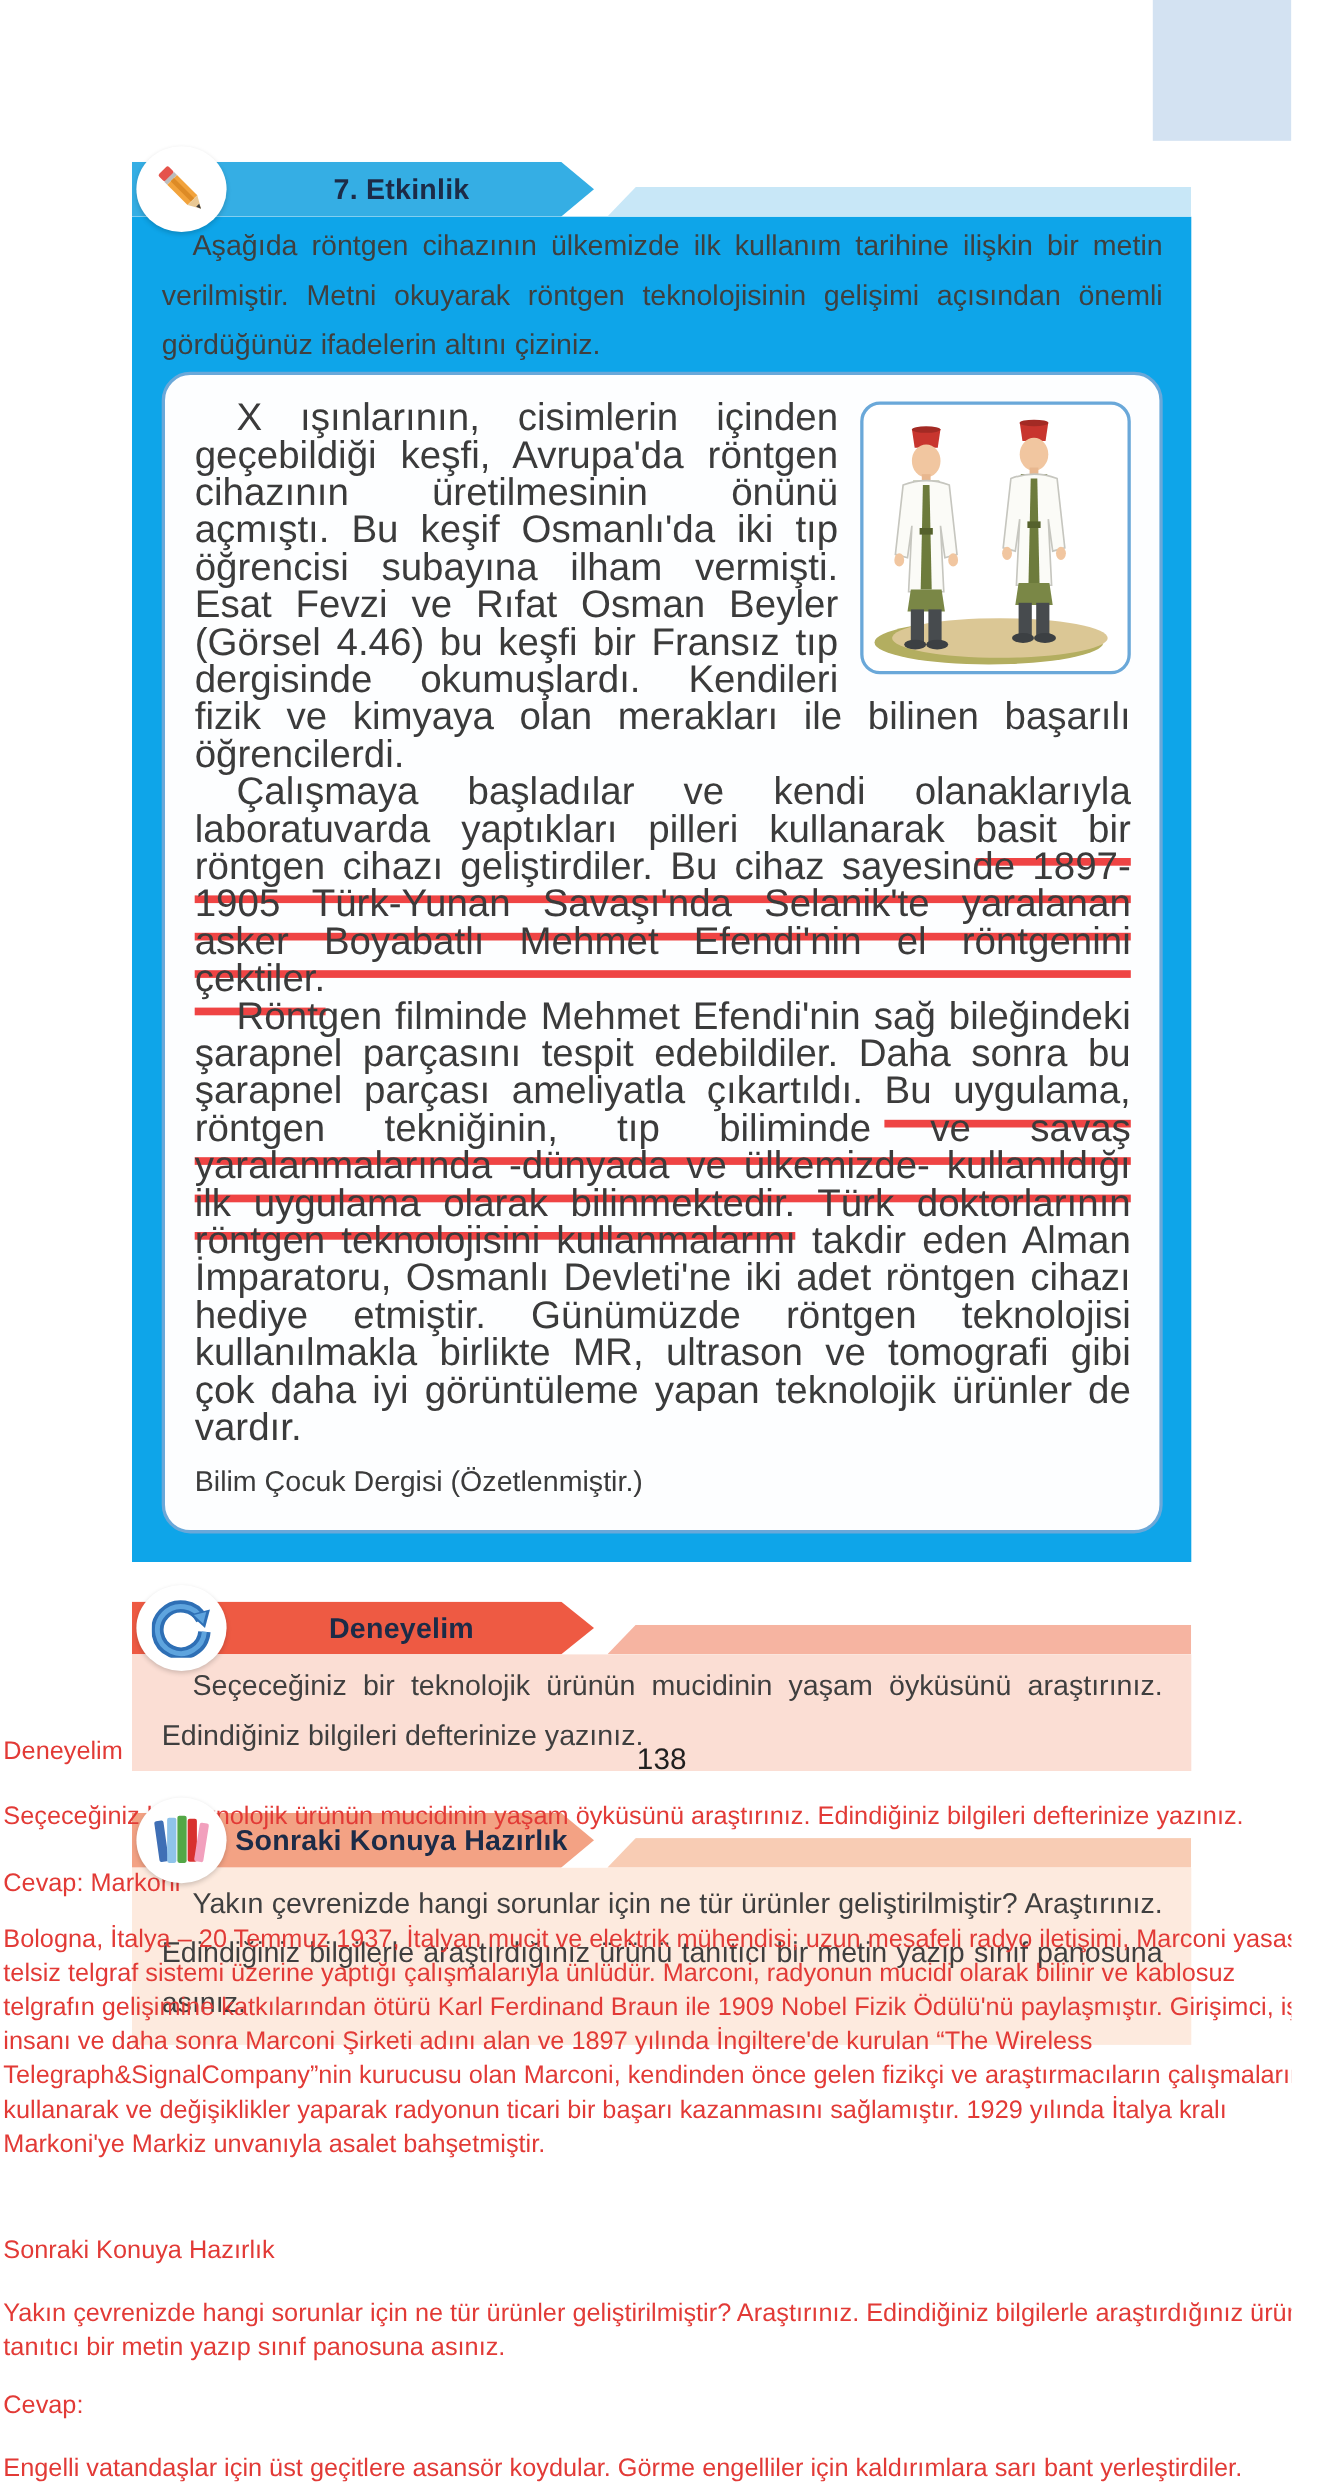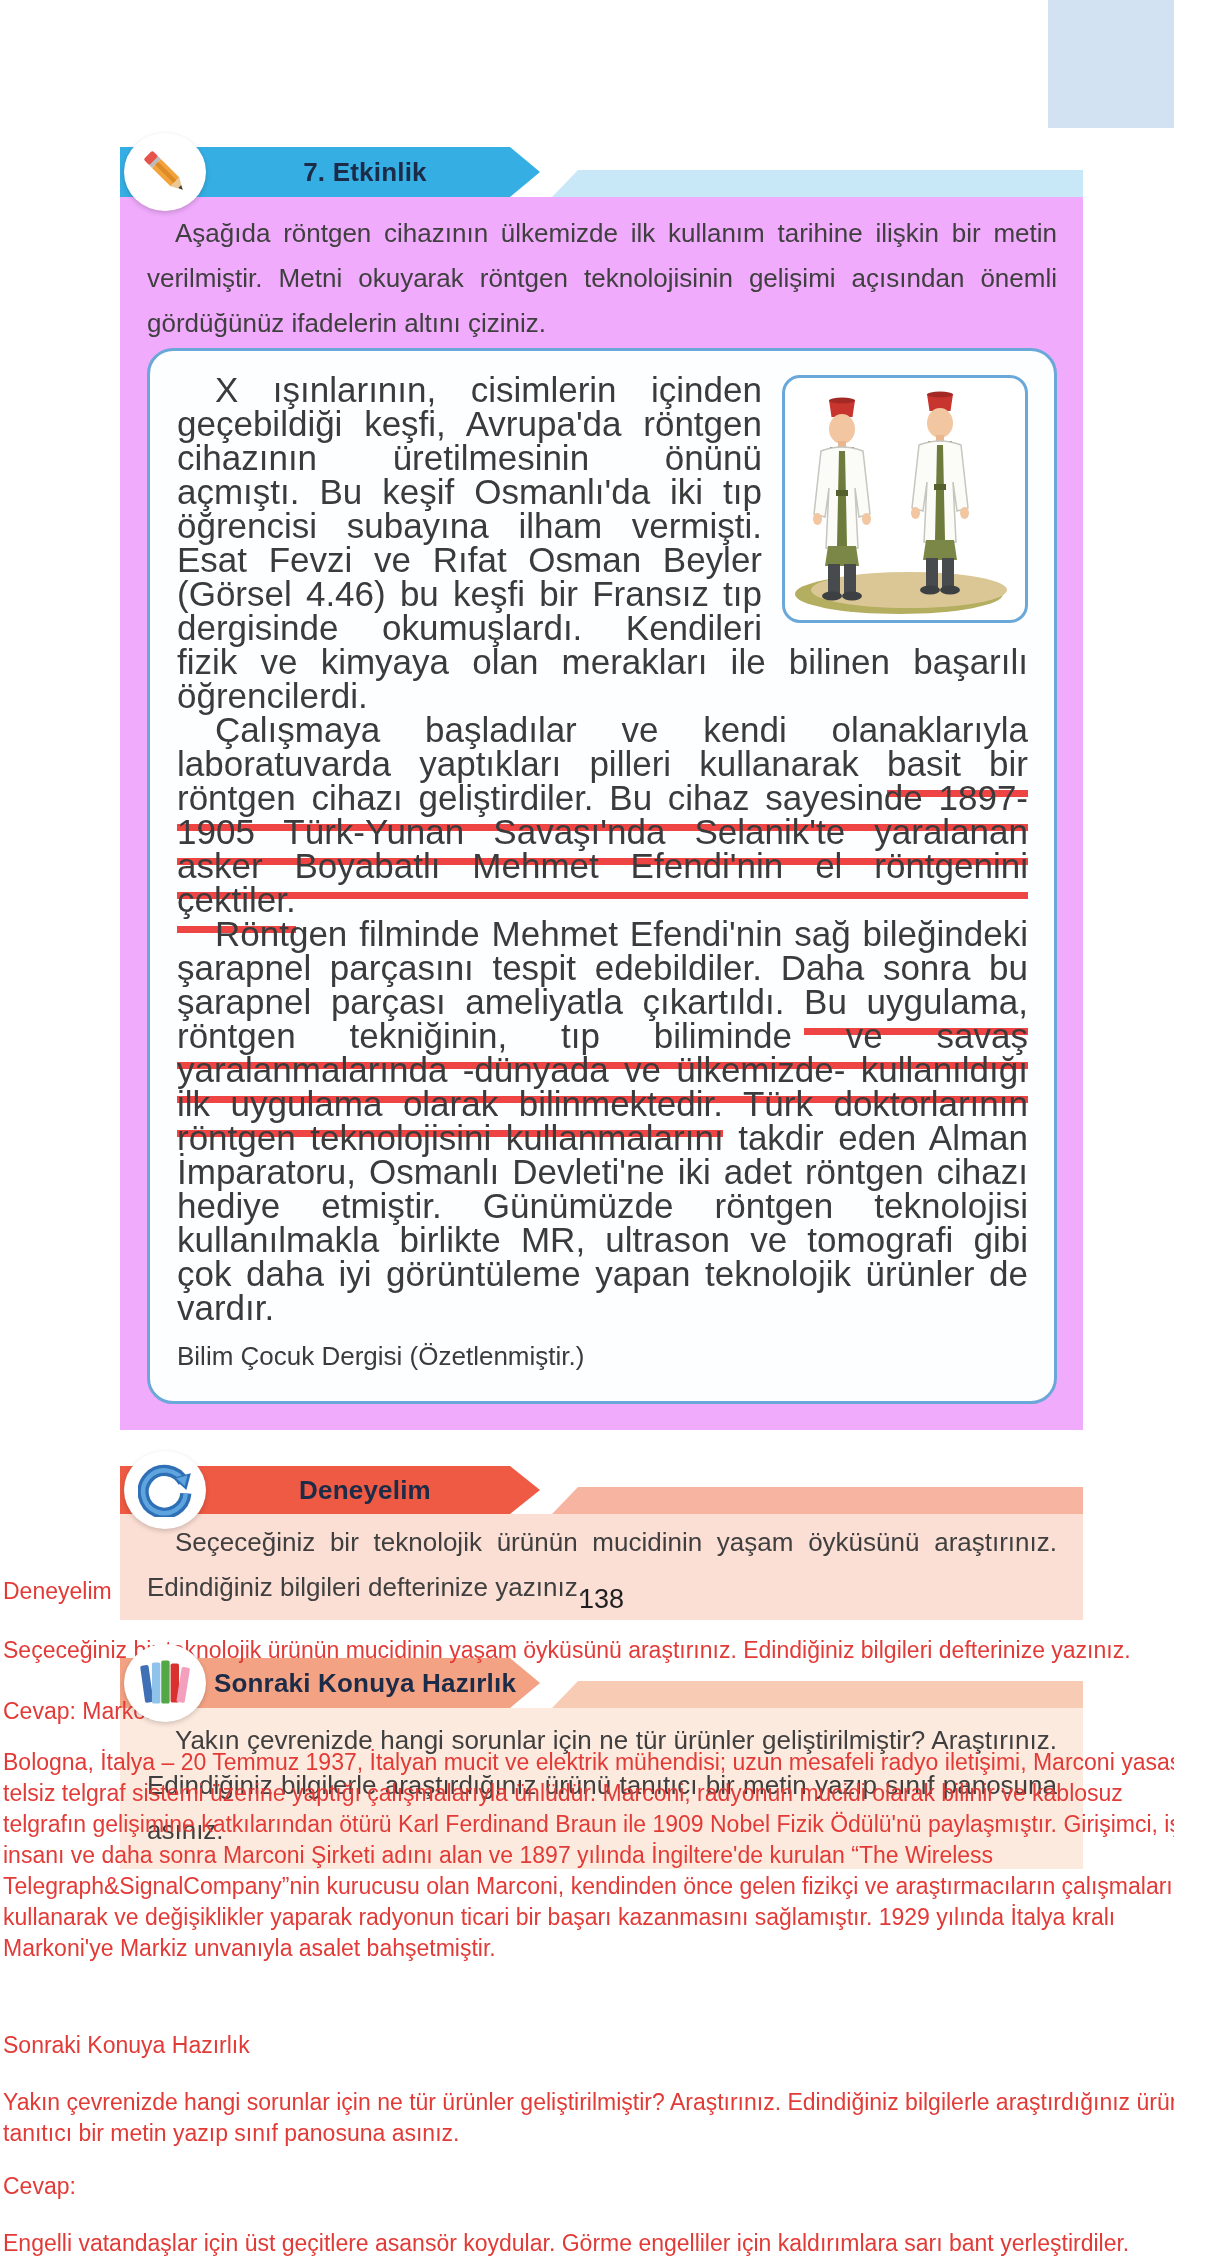--- a/index.html
+++ b/index.html
@@ -25,21 +25,21 @@
   .etk .banner-ext{background:#c8e7f7;}
   .den .banner-main{background:#ee5a43;}
   .den .banner-ext{background:#f6b4a1;}
   .son .banner-main{background:#f3a284;}
   .son .banner-ext{background:#f8ccb4;}
   .etk{margin-top:147px;}
   .den{margin-top:36px;height:48px;}
   .son{margin-top:38px;}
 
   
-  .body-blue{background:#f0abfc;padding:14px 26px 26px 27px;}
+  .body-blue{background:#0ea5e9;padding:4px 26px 26px 27px;}
   .body-pink{background:#fbded4;padding:6px 26px 10px 27px;}
   .body-peach{background:#fdeade;padding:10px 26px 16px 27px;}
   .intro, .task-text{font-size:26px;line-height:45px;color:#3f3f3f;text-align:justify;
       text-indent:28px;margin:0;}
 
   
   .textbox{margin-top:2px;background:#fdfeff;border:3px solid #6aa8d9;border-radius:26px;
       padding:22px 26px 24px 27px;display:flow-root;}
   .textbox p{font-size:35px;line-height:34px;color:#3b3b3b;text-align:justify;
       text-indent:38px;margin:0;}

